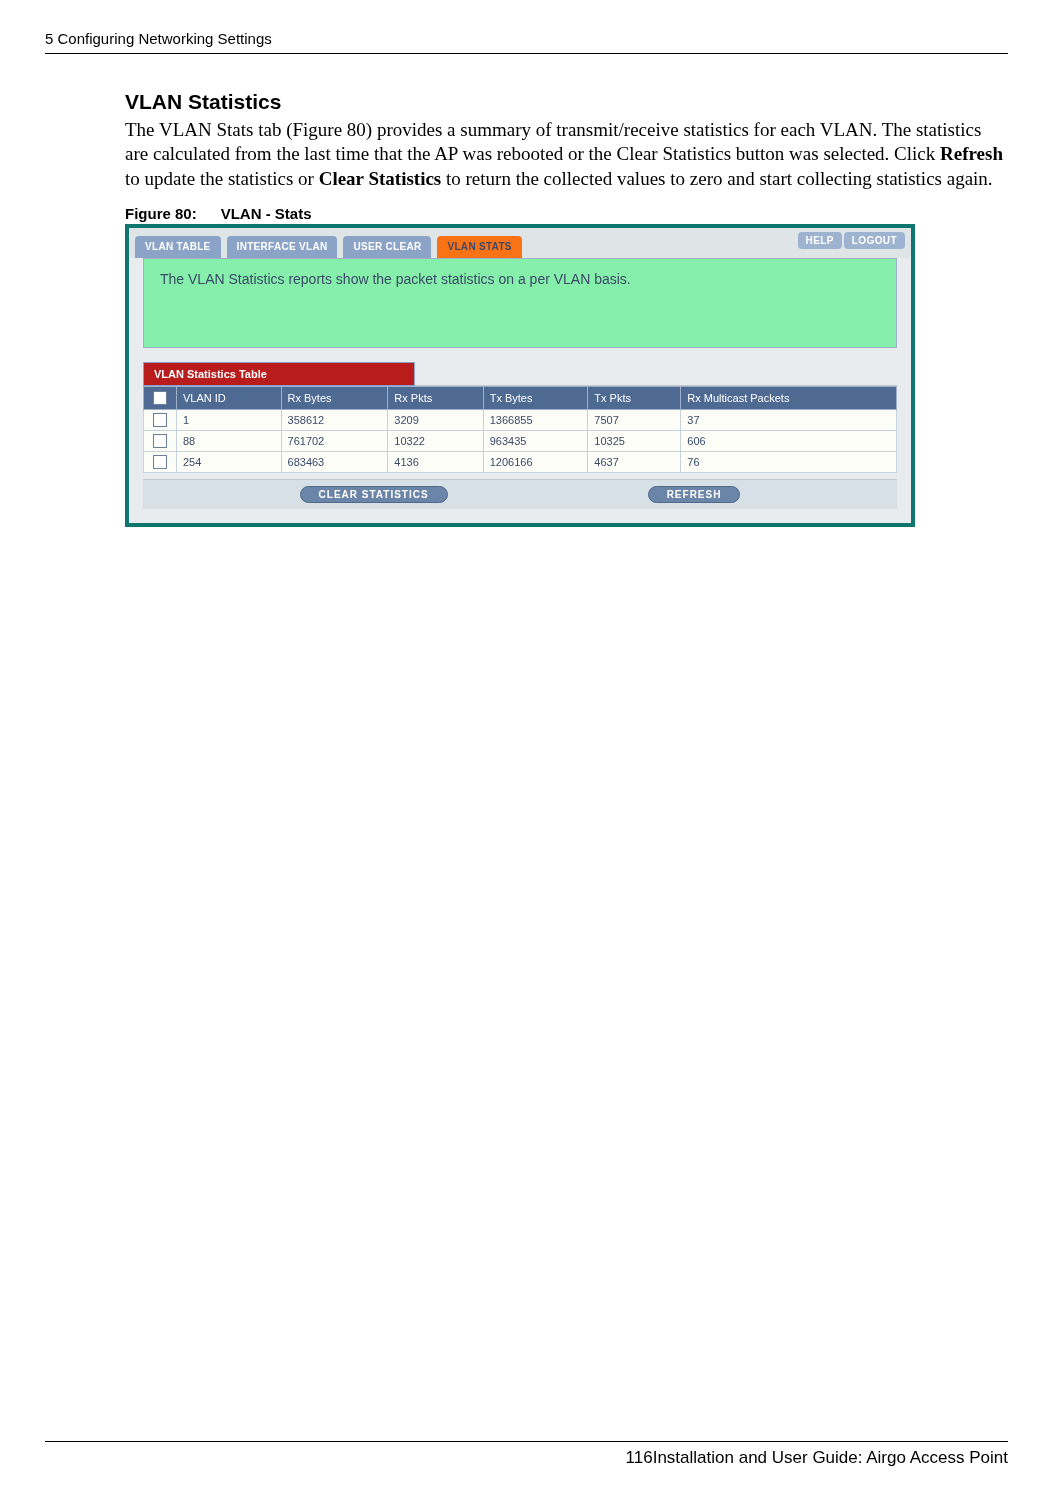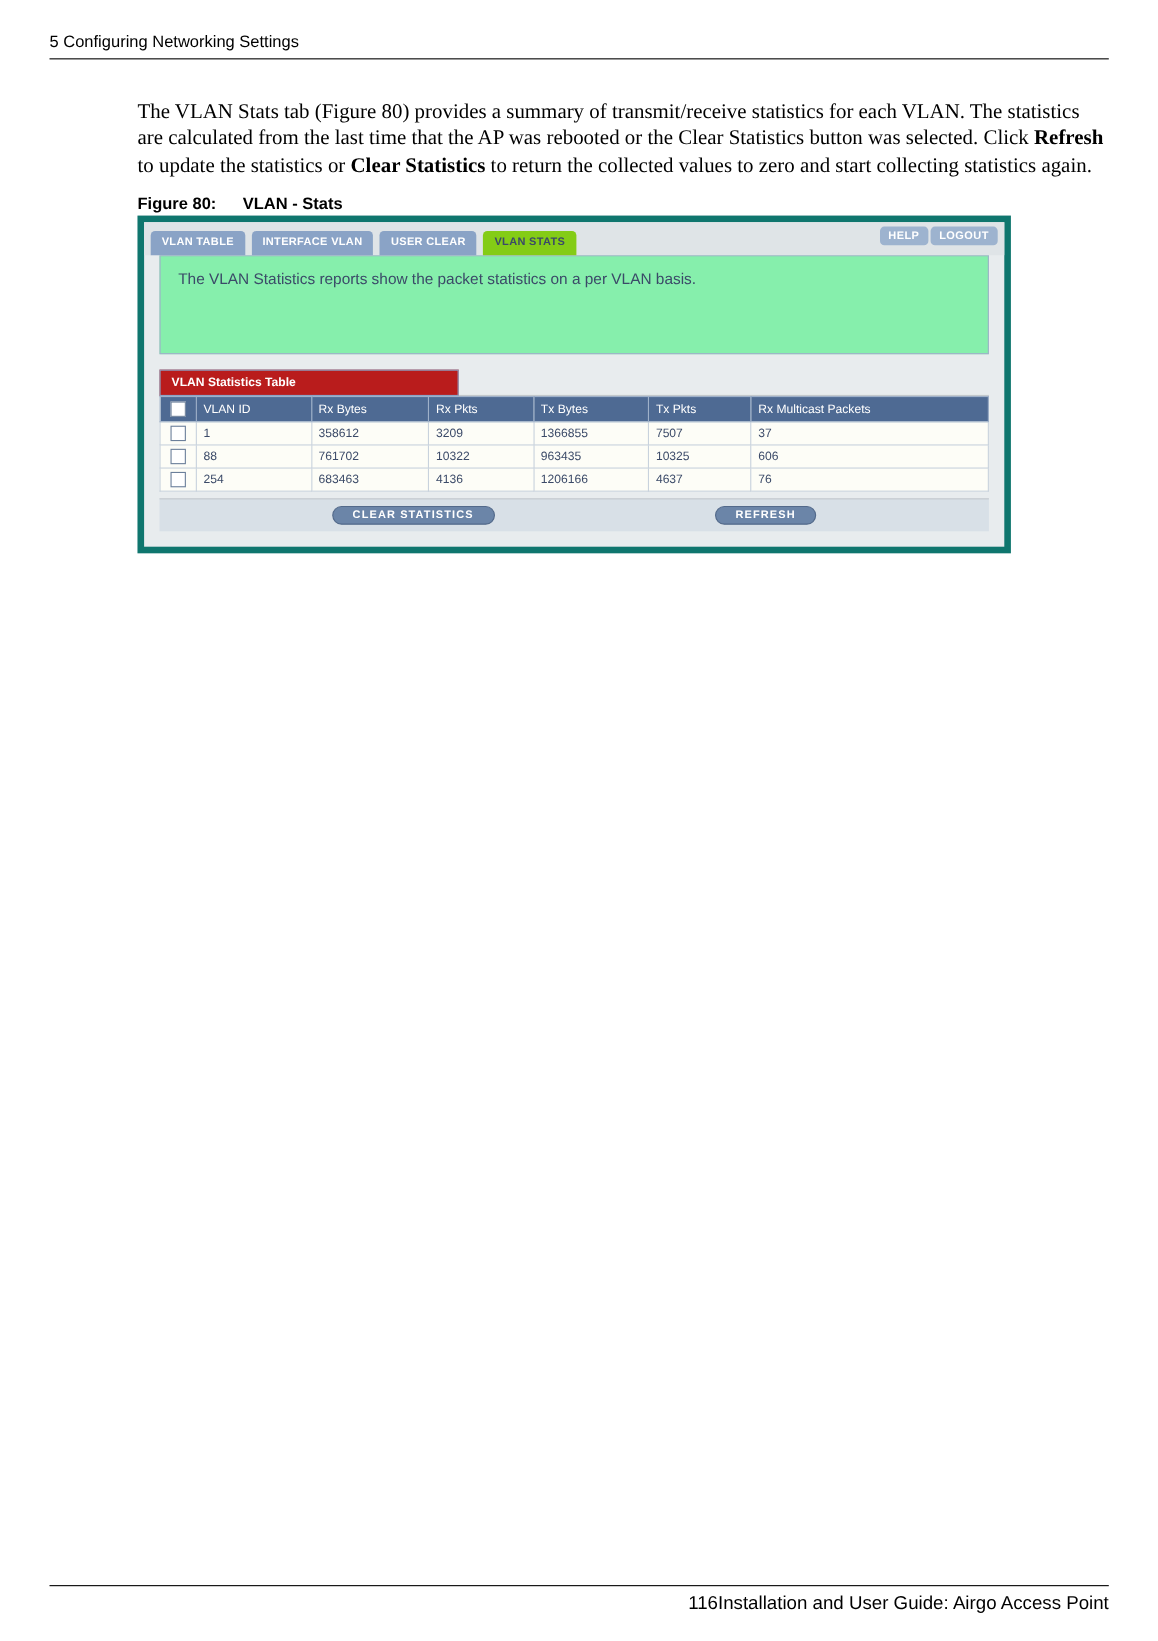--- a/index.html
+++ b/index.html
@@ -48,21 +48,21 @@
     font-family: Arial, Helvetica, sans-serif;
     font-size: 15px;
     font-weight: bold;
     margin-top: 14px;
     margin-bottom: 2px;
   }
   .fig-caption .fig-num { margin-right: 24px; }
   .screenshot {
     width: 782px;
     background: #e8ecee;
-    border: 6px solid #0f766e;
+    border: 4px solid #0f766e;
     font-family: Verdana, Arial, sans-serif;
     font-size: 11px;
     color: #2b3a5a;
   }
   .tabbar {
     display: flex;
     align-items: flex-end;
     height: 30px;
     background: #dfe4e7;
     padding-left: 6px;
@@ -74,21 +74,21 @@
     padding: 0 10px;
     margin-right: 6px;
     background: #8aa3c6;
     color: #fff;
     font-size: 10px;
     font-weight: bold;
     border-radius: 4px 4px 0 0;
     letter-spacing: 0.3px;
   }
   .tab.tab-active {
-    background: #84cc16;
+    background: #f97316;
     color: #3b4a68;
   }
   .top-right-btns {
     position: absolute;
     right: 6px;
     top: 4px;
     display: flex;
     gap: 2px;
   }
   .pillbtn {
@@ -203,20 +203,21 @@
 </style>
 </head>
 <body>
 
 <div class="page">
 
   <div class="running-header">5  Configuring Networking Settings</div>
 
   <div class="content">
 
+    <h2 class="section-title">VLAN Statistics</h2>
 
     <p class="body-text">
       <span>The VLAN Stats tab (Figure 80) provides a summary of transmit/receive statistics for each VLAN. The statistics are calculated from the last time that the AP was rebooted or the Clear Statistics button was selected. Click </span><b>Refresh</b><span> to update the statistics or </span><b>Clear Statistics</b><span> to return the collected values to zero and start collecting statistics again.</span>
     </p>
 
     <div class="fig-caption">
       <span class="fig-num">Figure 80:</span><span>VLAN - Stats</span>
     </div>
 
     <div class="screenshot">

